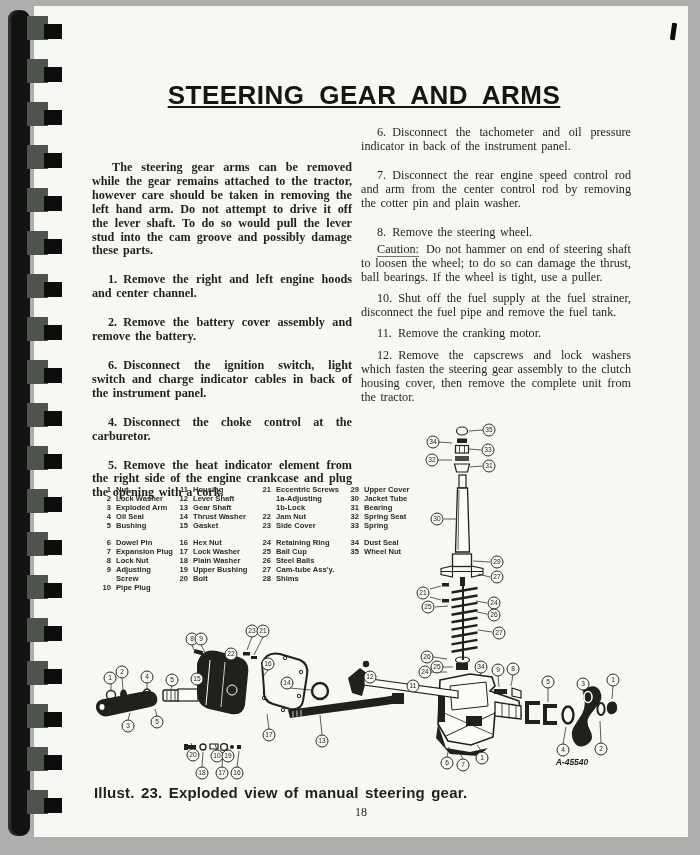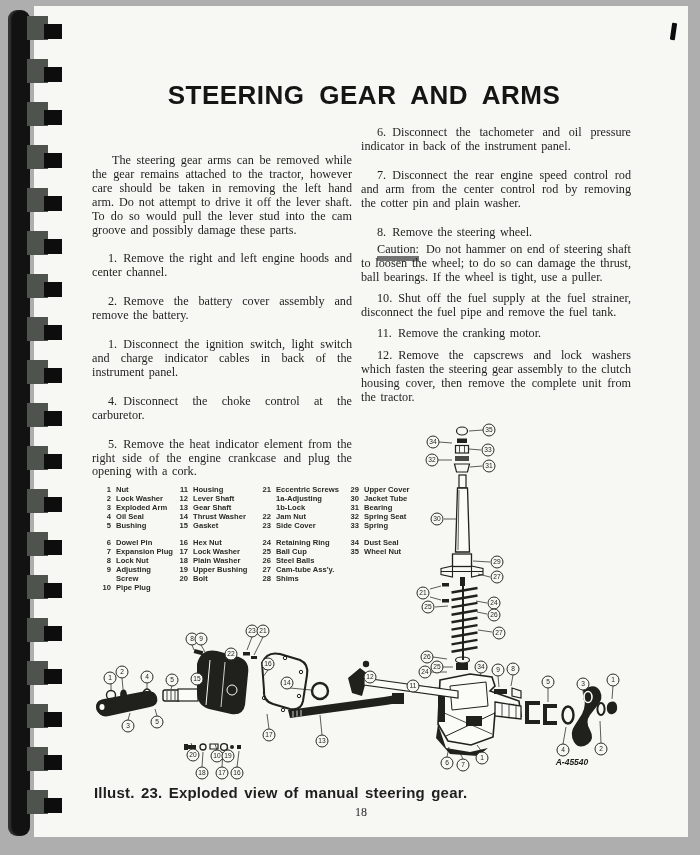--- a/index.html
+++ b/index.html
@@ -27,38 +27,38 @@
     background:repeating-linear-gradient(to bottom,#0d0d0d 0 15px,rgba(0,0,0,0) 15px 43px);
   }
   .corner-mark{
     position:absolute;left:637px;top:17px;width:5px;height:17px;
     background:#0c0c0c;transform:rotate(8deg);border-radius:1px;
   }
   
   .title{
     position:absolute;left:20px;top:74px;width:620px;text-align:center;
     font-family:"Liberation Sans",sans-serif;font-weight:bold;font-size:26px;
-    letter-spacing:0.5px;word-spacing:7px;color:#151513;
+    letter-spacing:0.5px;word-spacing:7px;color:#151513;text-decoration:underline;
   }
   .heading{
     position:absolute;left:58px;top:108px;
     font-family:"Liberation Sans",sans-serif;font-weight:bold;font-size:19px;
     color:#161614;
   }
-  .col-left{position:absolute;left:58px;top:148px;width:260px;}
+  .col-left{position:absolute;left:58px;top:155px;width:260px;font-weight:bold;}
   .col-right{position:absolute;left:327px;top:105px;width:270px;}
   .col-left p,.col-right p{
     margin:0;font-size:12.2px;line-height:13.9px;text-align:justify;
     color:#201f1d;word-spacing:1.5px;
   }
   p.intro{text-indent:20px;}
   .col-left p.step,.col-right p.step{text-indent:16px;margin-top:15px;}
   .col-right p.step-lg{margin-top:7.5px;}
   p.caution{text-indent:16px;margin-top:3.5px;}
-  p.caution .cl{border-bottom:5px solid #737373;margin-right:7px;}
+  p.caution .cl{border-bottom:1px solid #737373;margin-right:7px;}
   
   .parts{
     position:absolute;left:64px;top:479px;display:flex;
     font-family:"Liberation Sans",sans-serif;font-weight:bold;
     font-size:7.6px;line-height:9px;color:#2b2b27;
   }
   .pcol{flex:none;}
   .pcol:nth-child(1){width:77px;}
   .pcol:nth-child(2){width:83px;}
   .pcol:nth-child(3){width:88px;}
@@ -85,21 +85,21 @@
 <div class="page">
   <div class="corner-mark"></div>
 
   <div class="title">STEERING GEAR AND ARMS</div>
 
   <div class="col-left">
     <p class="intro">The steering gear arms can be removed while the gear remains attached to the tractor, however care should be taken in removing the left hand arm. Do not attempt to drive it off the lever shaft. To do so would pull the lever stud into the cam groove and possibly damage these parts.</p>
     <div>
         <p class="step">1. Remove the right and left engine hoods and center channel.</p>
         <p class="step">2. Remove the battery cover assembly and remove the battery.</p>
-        <p class="step">1. Disconnect the ignition switch, light switch and charge indicator cables in back of the instrument panel.</p>
+        <p class="step">6. Disconnect the ignition switch, light switch and charge indicator cables in back of the instrument panel.</p>
         <p class="step">4. Disconnect the choke control at the carburetor.</p>
         <p class="step">5. Remove the heat indicator element from the right side of the engine crankcase and plug the opening with a cork.</p>
       </div>
   </div>
 
   <div class="col-right">
     <div>
         <p class="step">6. Disconnect the tachometer and oil pressure indicator in back of the instrument panel.</p>
         <p class="step">7. Disconnect the rear engine speed control rod and arm from the center control rod by removing the cotter pin and plain washer.</p>
         <p class="step">8. Remove the steering wheel.</p>

